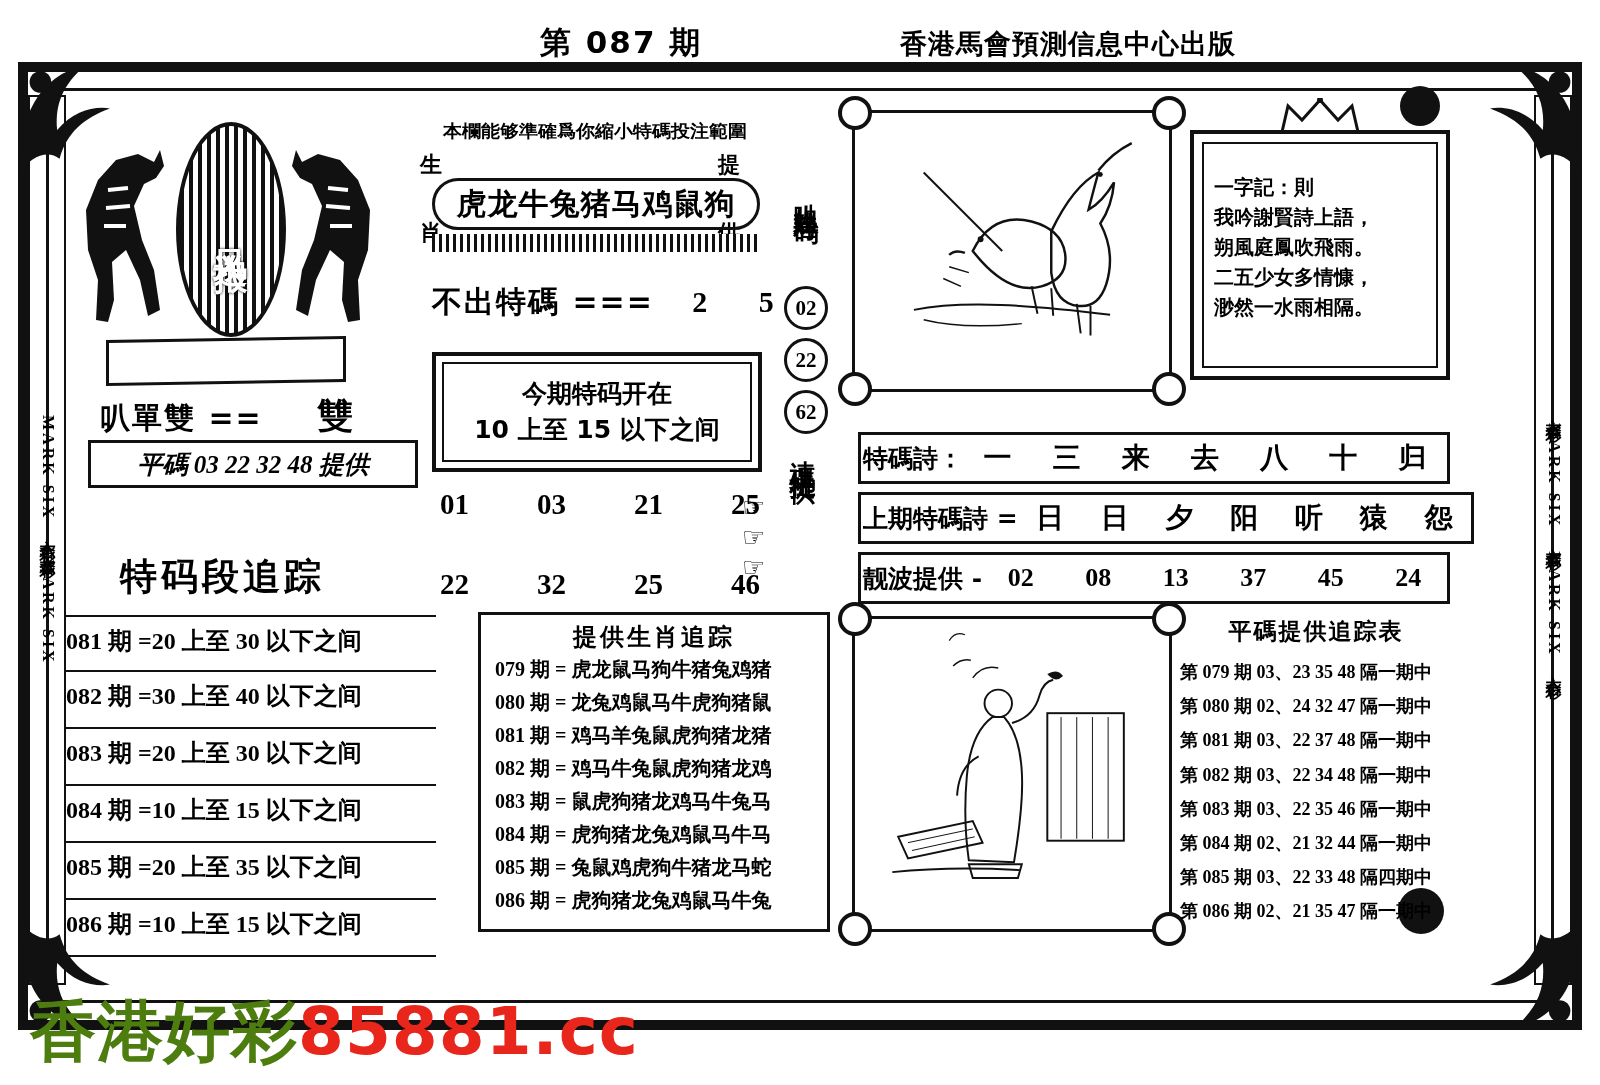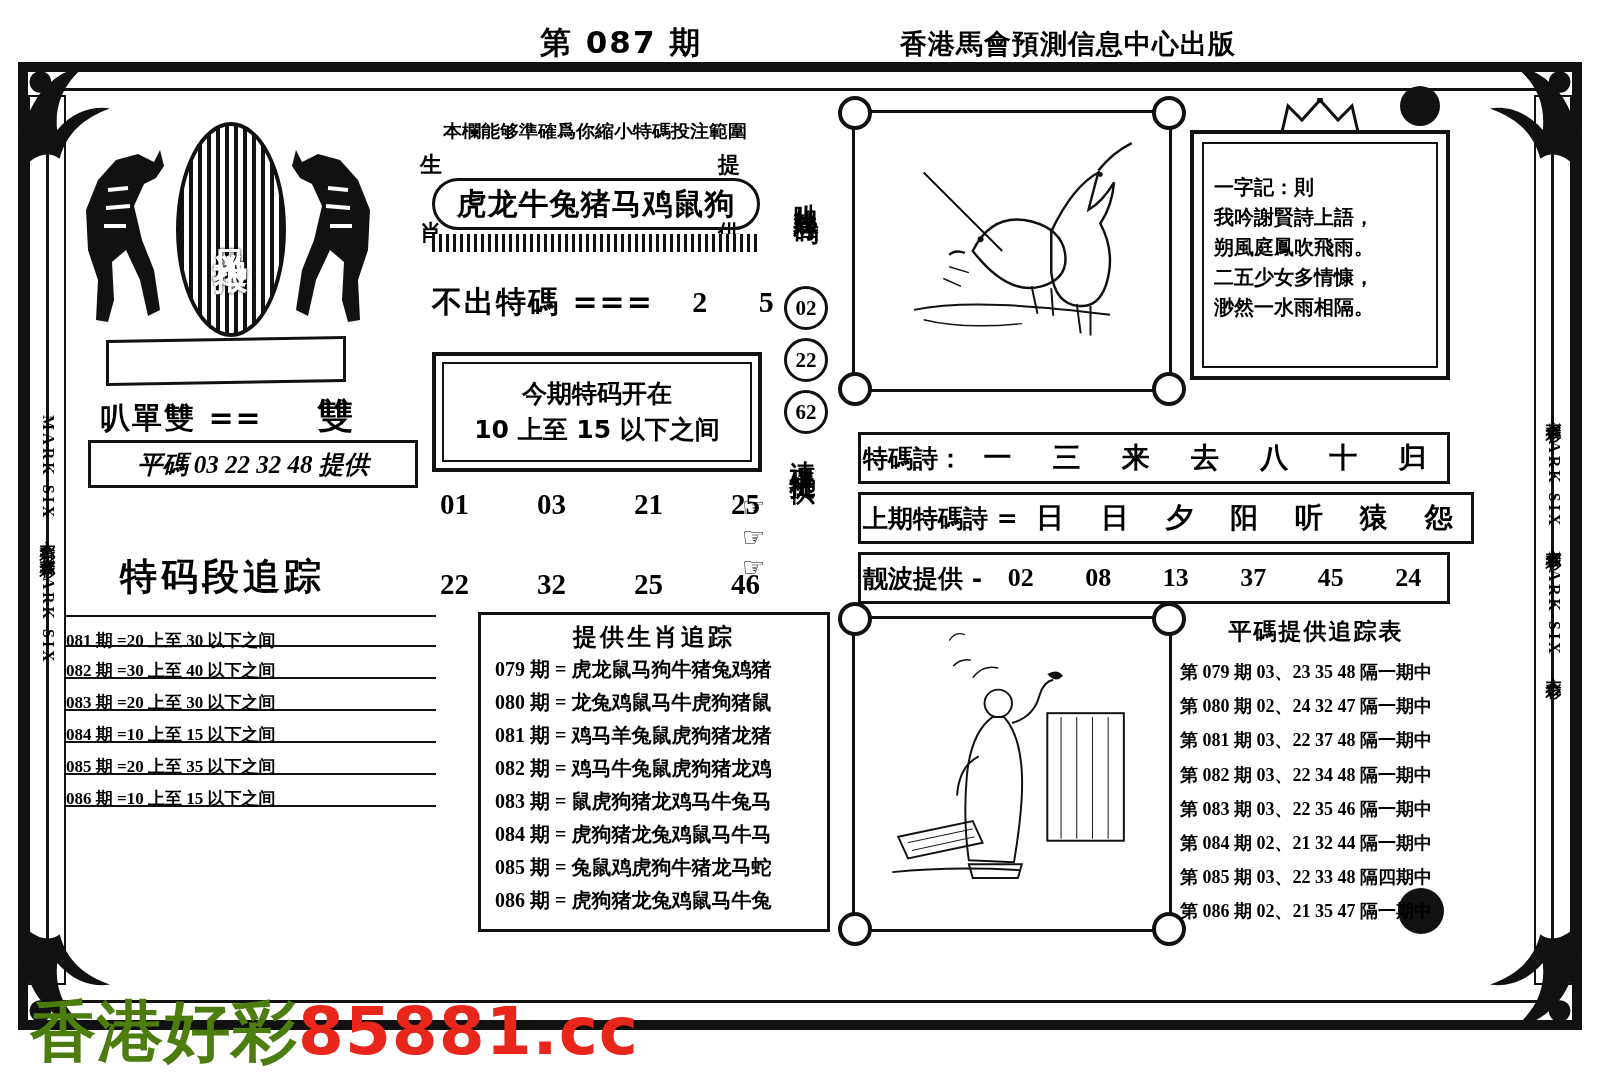--- a/index.html
+++ b/index.html
@@ -124,24 +124,24 @@
     font-size:25px; font-weight:bold; font-style:italic;
   }
   .track-title {
     position:absolute; left:120px; top:552px;
     font-size:37px; font-weight:bold; letter-spacing:4px;
   }
   .track-list {
     position:absolute; left:66px; top:615px; width:370px;
   }
   .track-row {
-    height:32px; line-height:48px;
+    height:57px; line-height:48px;
     border-bottom:2px solid #111;
     font-family:"Liberation Serif", serif;
-    font-size:17px; font-weight:bold;
+    font-size:24px; font-weight:bold;
     white-space:nowrap;
   }
   .track-row:first-child { border-top:2px solid #111; }
 
   
   .mid-note {
     position:absolute; left:415px; top:118px; width:360px;
     font-size:19px; font-weight:bold; letter-spacing:0px;
     text-align:center;
     transform:scaleY(0.92);

